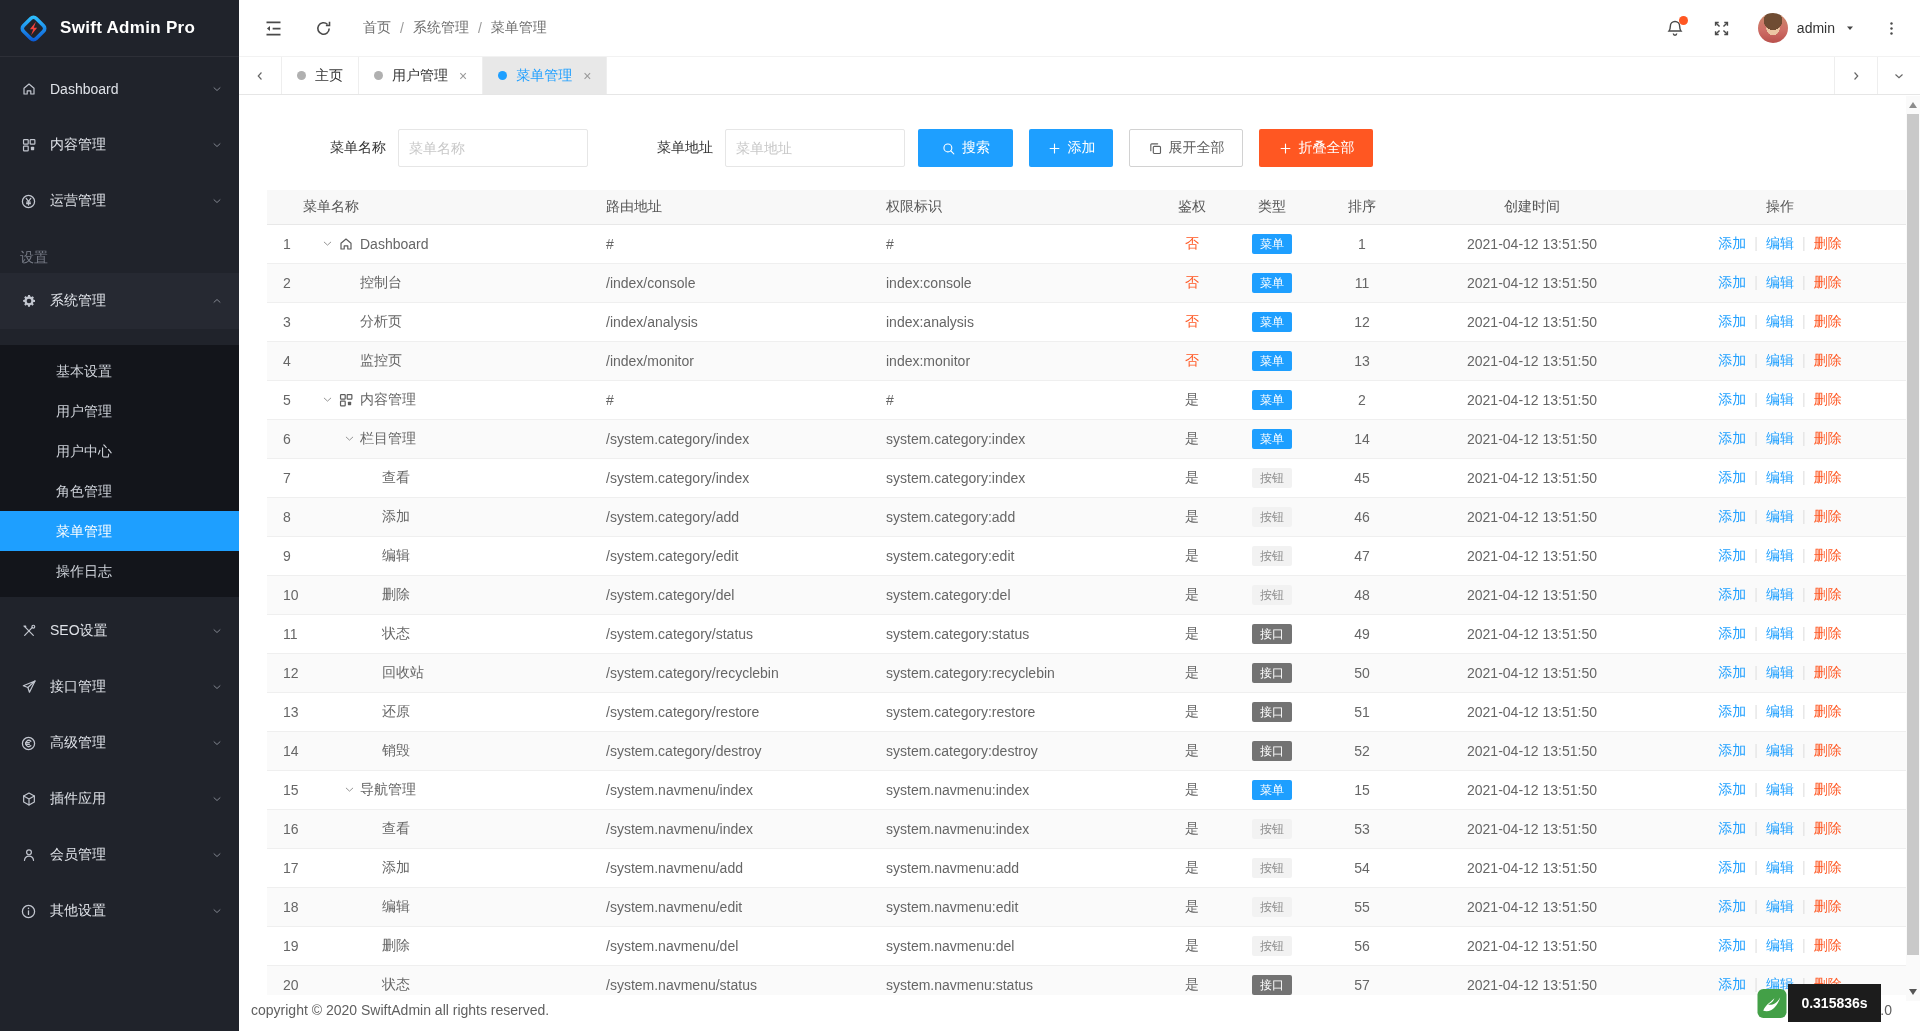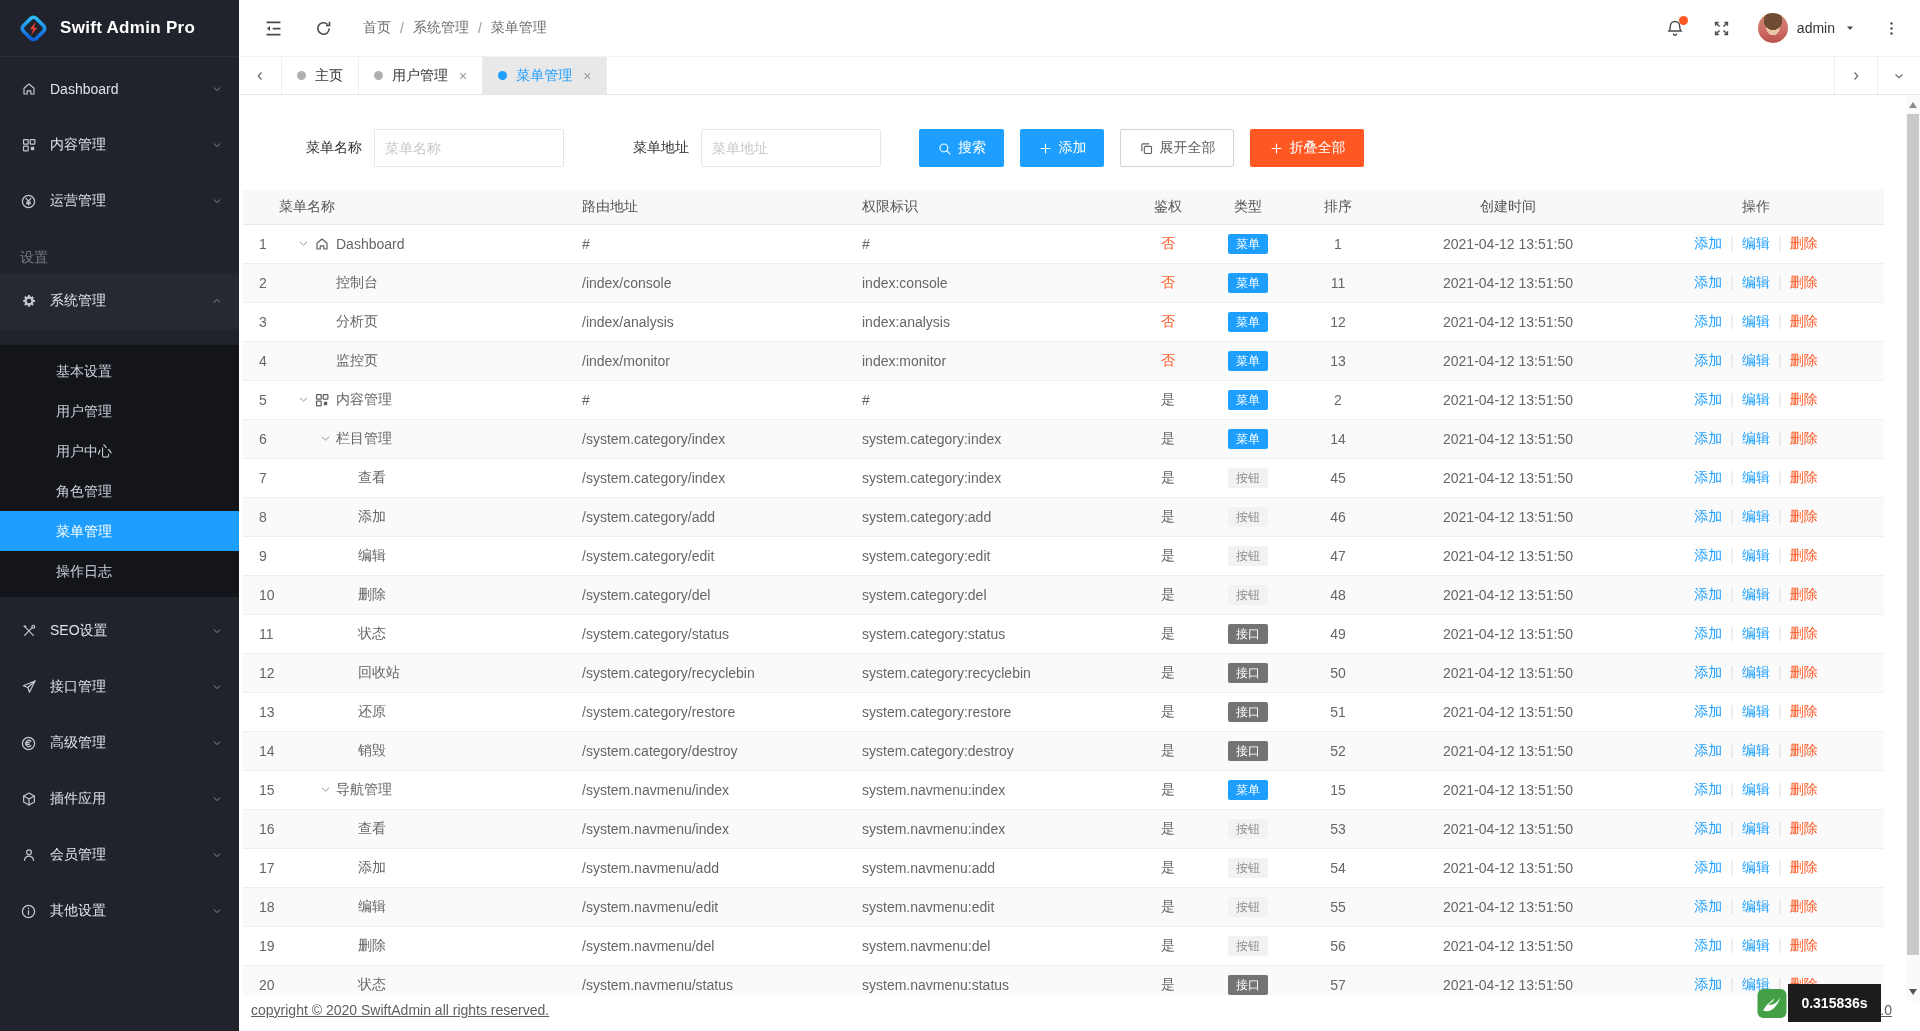--- a/index.html
+++ b/index.html
@@ -52,35 +52,35 @@
   .tab-nav.right { border-left:1px solid #eee; }
   .tabs { display:flex; }
   .tab { display:flex; align-items:center; padding:0 15px; border-right:1px solid #eee; cursor:pointer; color:#333; }
   .tab .dot { width:9px; height:9px; border-radius:50%; background:#b0b0b0; margin-right:9px; }
   .tab.active { background:#e8e8e8; color:#1E9FFF; }
   .tab.active .dot { background:#1E9FFF; }
   .tab .close { margin-left:11px; color:#999; font-size:14px; line-height:1; }
   .tabbar-spacer { flex:1; }
 
   
-  .content { position:absolute; left:239px; top:95px; right:0; bottom:36px; background:#fff; overflow:hidden; padding-left:4px; }
+  .content { position:absolute; left:239px; top:95px; right:0; bottom:36px; background:#fff; overflow:hidden; padding-left:28px; }
   .search-form { margin-top:34px; display:flex; align-items:center; height:38px; }
   .f-label { color:#333; }
   .lbl-1 { margin-left:63px; } .lbl-2 { margin-left:69px; }
   .f-input { width:190px; height:38px; border:1px solid #e6e6e6; border-radius:2px; padding:0 10px;
              font-size:14px; color:#666; margin-left:12px; outline:none; font-family:inherit; }
   .f-input.short { width:180px; }
   .f-input::placeholder { color:#c8c8c8; }
   .btn { height:38px; border:none; border-radius:2px; font-size:14px; display:inline-flex; align-items:center;
          justify-content:center; gap:6px; cursor:pointer; font-family:inherit; padding:0 16px; }
   .btn .icon { color:inherit; }
   .btn-primary { background:#1E9FFF; color:#fff; }
   .btn-default { background:#fff; color:#5f5f5f; border:1px solid #d2d2d2;text-align:right; }
   .btn-warm { background:#FF5722; color:#fff; }
-  .b-search { margin-left:38px; width:85px; }
+  .b-search { margin-left:13px; width:95px; }
   .b-add { margin-left:16px; width:84px; }
   .b-expand { margin-left:16px; width:114px; }
   .b-collapse { margin-left:16px; width:114px; }
 
   
   table.grid { margin-top:23px; border-collapse:collapse; table-layout:fixed; width:1641px; }
   .grid th { height:34px; background:#f8f8f8; color:#555; font-weight:normal; font-size:14px;
              border-bottom:1px solid #e8e8e8; text-align:left; }
   .grid td { height:39px; border-bottom:1px solid #efefef; font-size:14px; color:#666; overflow:hidden; white-space:nowrap; }
   .grid tr.even td { background:#fafafa; }
@@ -101,21 +101,21 @@
 
   
   .scrollbar { position:absolute; right:0; top:96px; bottom:30px; width:14px; background:#fafafa; z-index:6; }
   .sb-arrow { position:absolute; left:3px; width:0; height:0; border-left:4px solid transparent; border-right:4px solid transparent; }
   .sb-up { top:6px; border-bottom:6px solid #8c8c8c; }
   .sb-down { bottom:6px; border-top:6px solid #555; }
   .sb-thumb { position:absolute; top:18px; bottom:46px; left:1px; width:12px; background:#c9c9c9; cursor:pointer; }
 
   
   .footer { position:absolute; left:239px; right:0; bottom:0; height:36px; background:#fff;
-            display:flex; align-items:center; padding:0 28px 6px 12px; color:#5f5f5f;text-decoration:underline; }
+            display:flex; align-items:center; padding:0 28px 6px 12px; color:#5f5f5f; }
   .footer .version { margin-left:auto; }
 
   
   .debug { position:absolute; left:1756px; top:984px; height:38px; display:flex; align-items:stretch; z-index:10; cursor:pointer; }
   .debug-time { background:#1c1c1c; color:#fff; font-weight:bold; font-size:14px; display:flex; align-items:center;
                 padding:0 12px; min-width:93px; justify-content:center; }
 </style>
 </head>
 <body>
 

